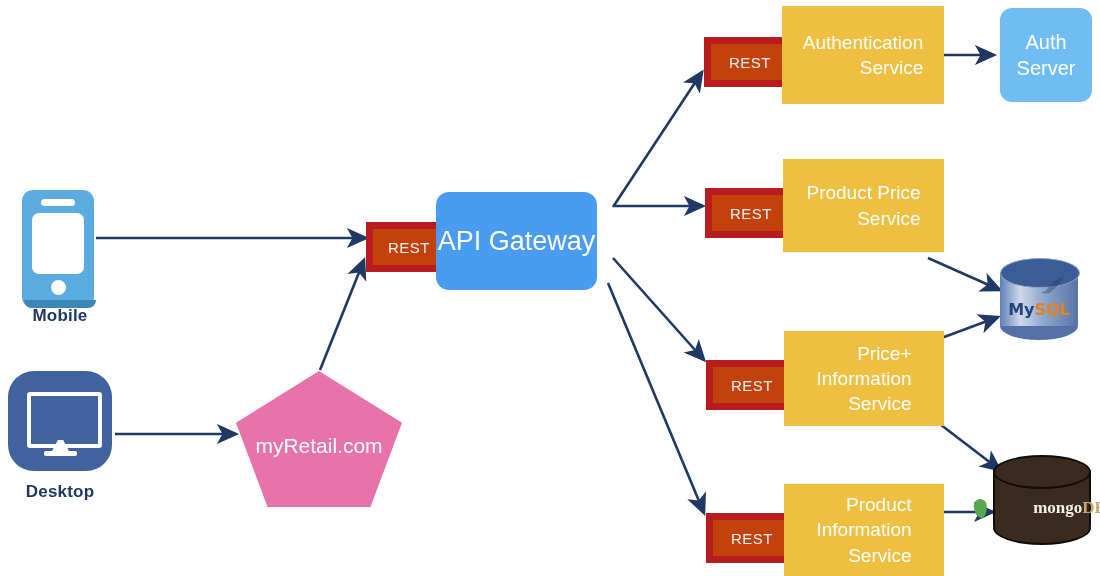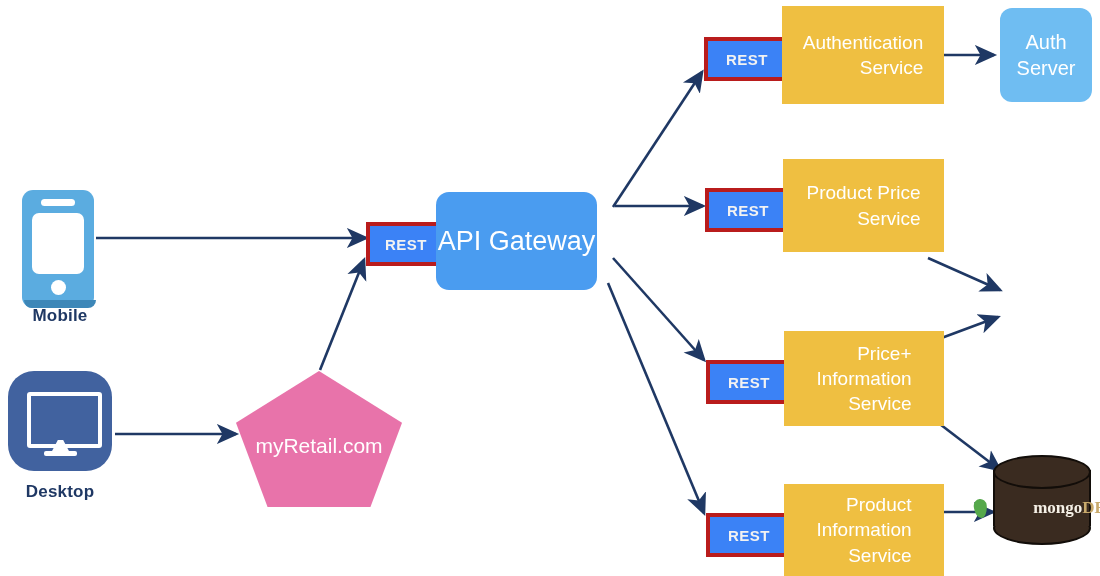--- a/index.html
+++ b/index.html
@@ -111,29 +111,28 @@
     display: flex;
     align-items: center;
     justify-content: center;
     color: #ffffff;
     font-size: 27px;
   }
 
   
   .rest {
     position: absolute;
-    background: #3b82f6;
-    border: 4px solid #b91c1c;
+    background: #c2410c;
+    border: 7px solid #b91c1c;
     display: flex;
     align-items: center;
     justify-content: center;
     color: #F2F2F2;
     font-size: 15px;
     letter-spacing: .5px;
-    font-weight: bold;
   }
 
   
   .service {
     position: absolute;
     background: #EFBF41;
     display: flex;
     align-items: center;
     justify-content: center;
     text-align: right;
@@ -323,20 +322,31 @@
     <span>REST</span>
   </div>
   <div class="service" style="left:784px; top:484px; width:144px; height:92px;">
     <div>
       <div>Product</div>
       <div>Information</div>
       <div>Service</div>
     </div>
   </div>
 
+  <div class="cyl" style="left:1000px; top:258px; width:78px; height:94px;">
+    <div class="cyl-bot mysql-bot" style="top:54px; height:28px;"></div>
+    <div class="cyl-mid mysql-mid" style="top:14px; height:54px;"></div>
+    <div class="cyl-top mysql-top" style="top:0; height:28px;"></div>
+    <div class="cyl-face" style="top:36px; height:30px;">
+      <svg class="dolphin" style="left:40px; top:-18px;" width="26" height="20" viewBox="0 0 26 20">
+        <path d="M24,1 C18,2 12,6 8,12 C6,15 3,16 1,16 C4,18 8,18 11,16 C16,12 20,7 24,1 Z" fill="#1F3864"></path>
+      </svg>
+      <span class="mysql-logo"><span class="a">My</span><span class="b">SQL</span></span>
+    </div>
+  </div>
 
   <div class="cyl" style="left:993px; top:455px; width:94px; height:100px;">
     <div class="cyl-bot mongo-bot" style="top:56px; height:30px;"></div>
     <div class="cyl-mid mongo-mid" style="top:15px; height:56px;"></div>
     <div class="cyl-top mongo-top" style="top:0; height:30px;"></div>
     <div class="cyl-face mongo-face" style="top:40px; height:26px;gap:46px;">
       <span class="mongo-leaf"></span>
       <span class="mongo-logo"><span class="a">mongo</span><span class="b">DB</span></span>
     </div>
   </div>

